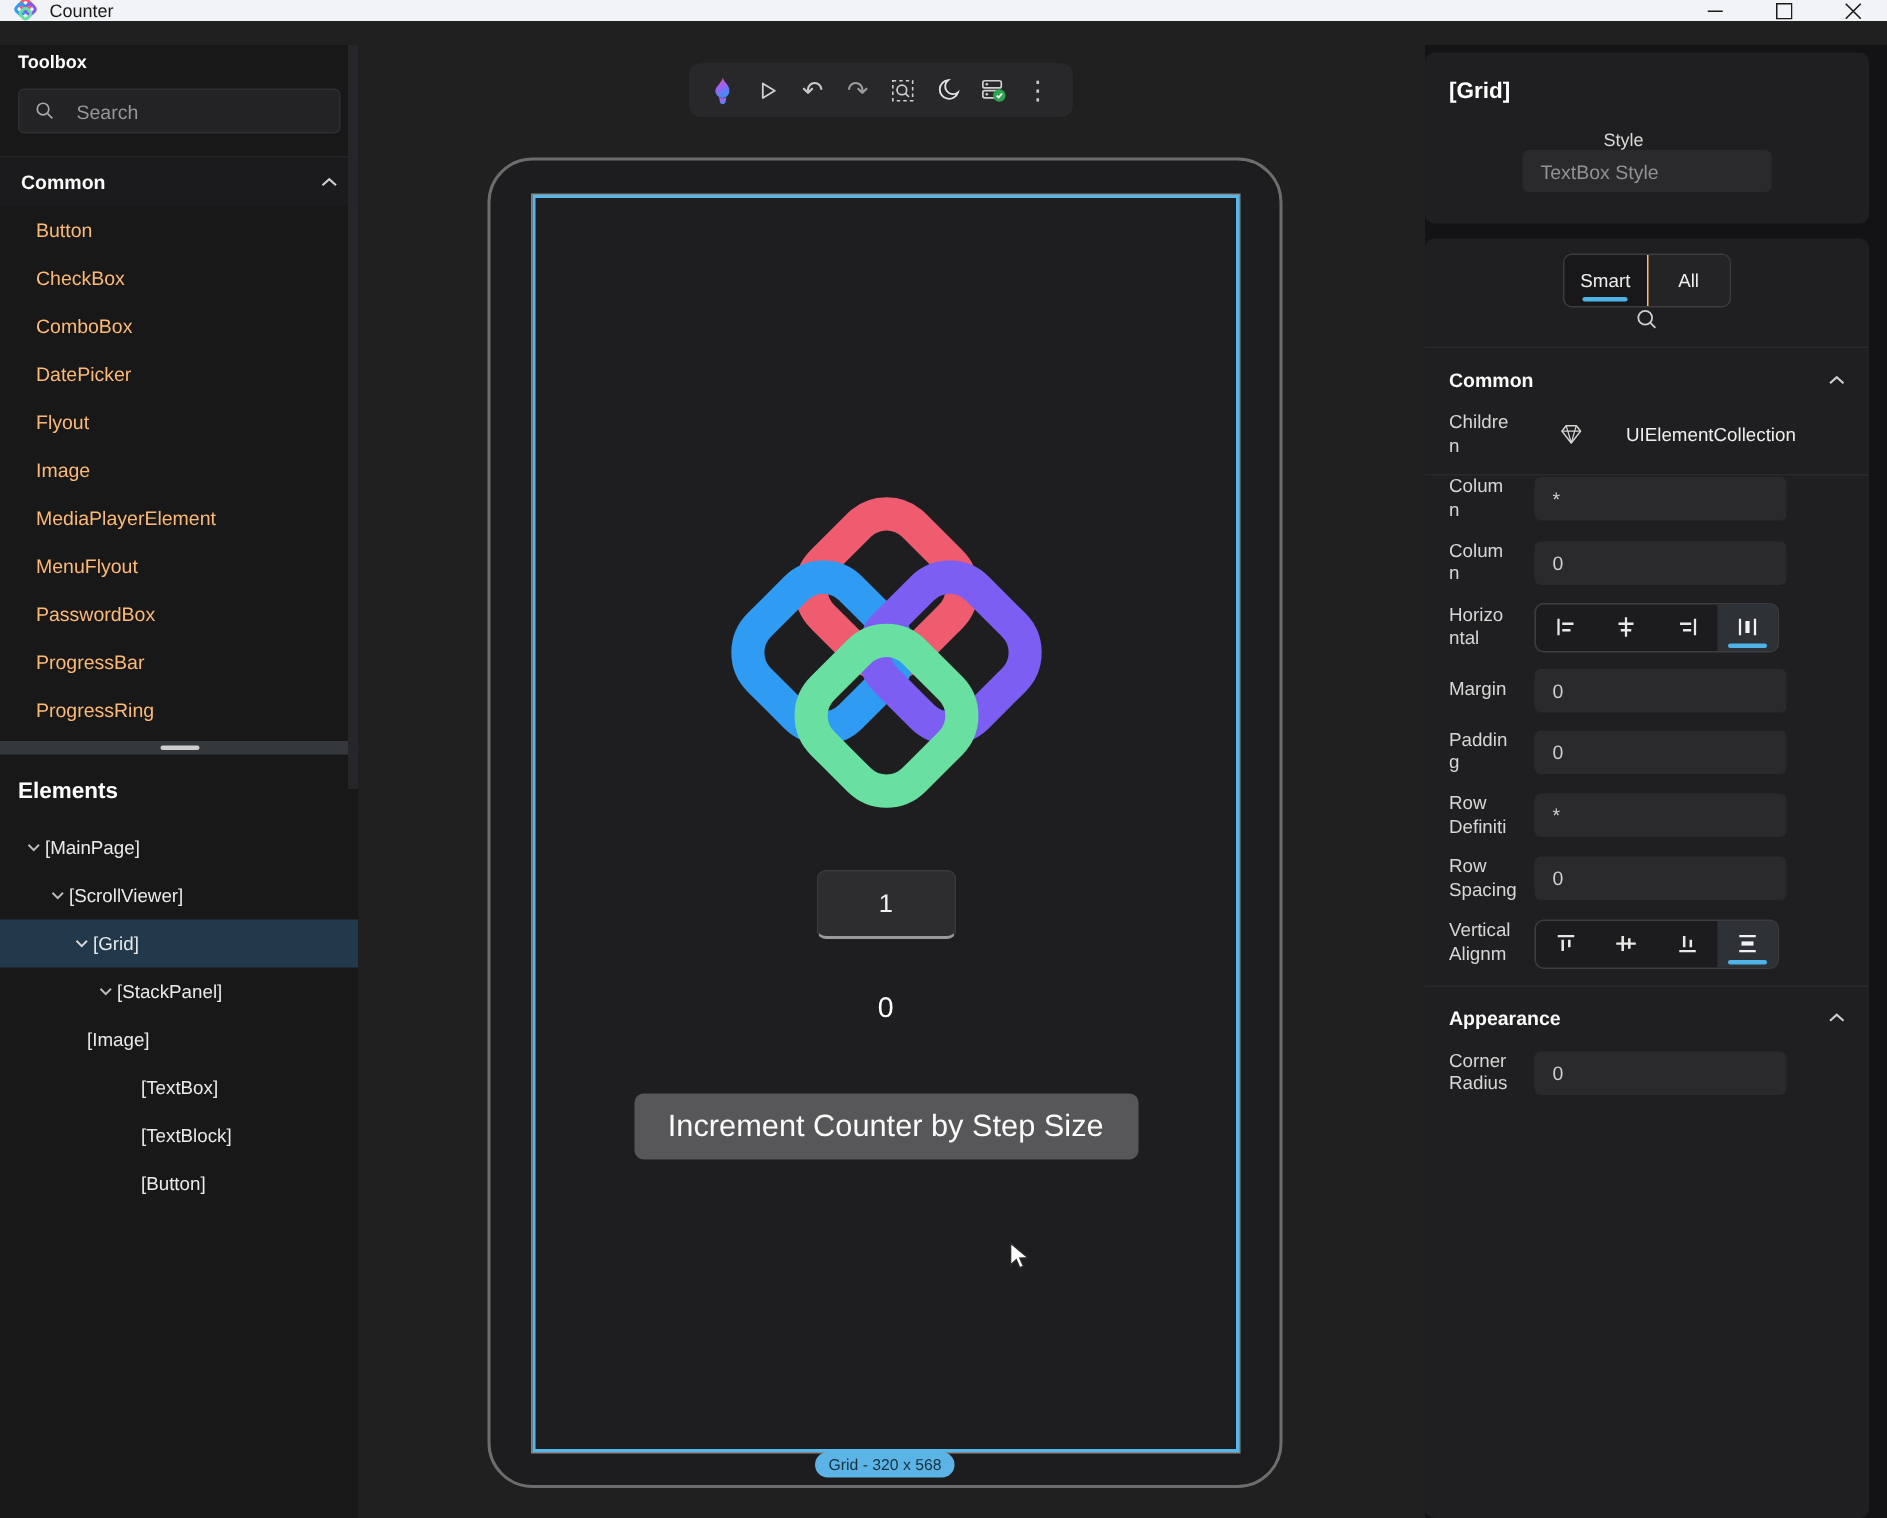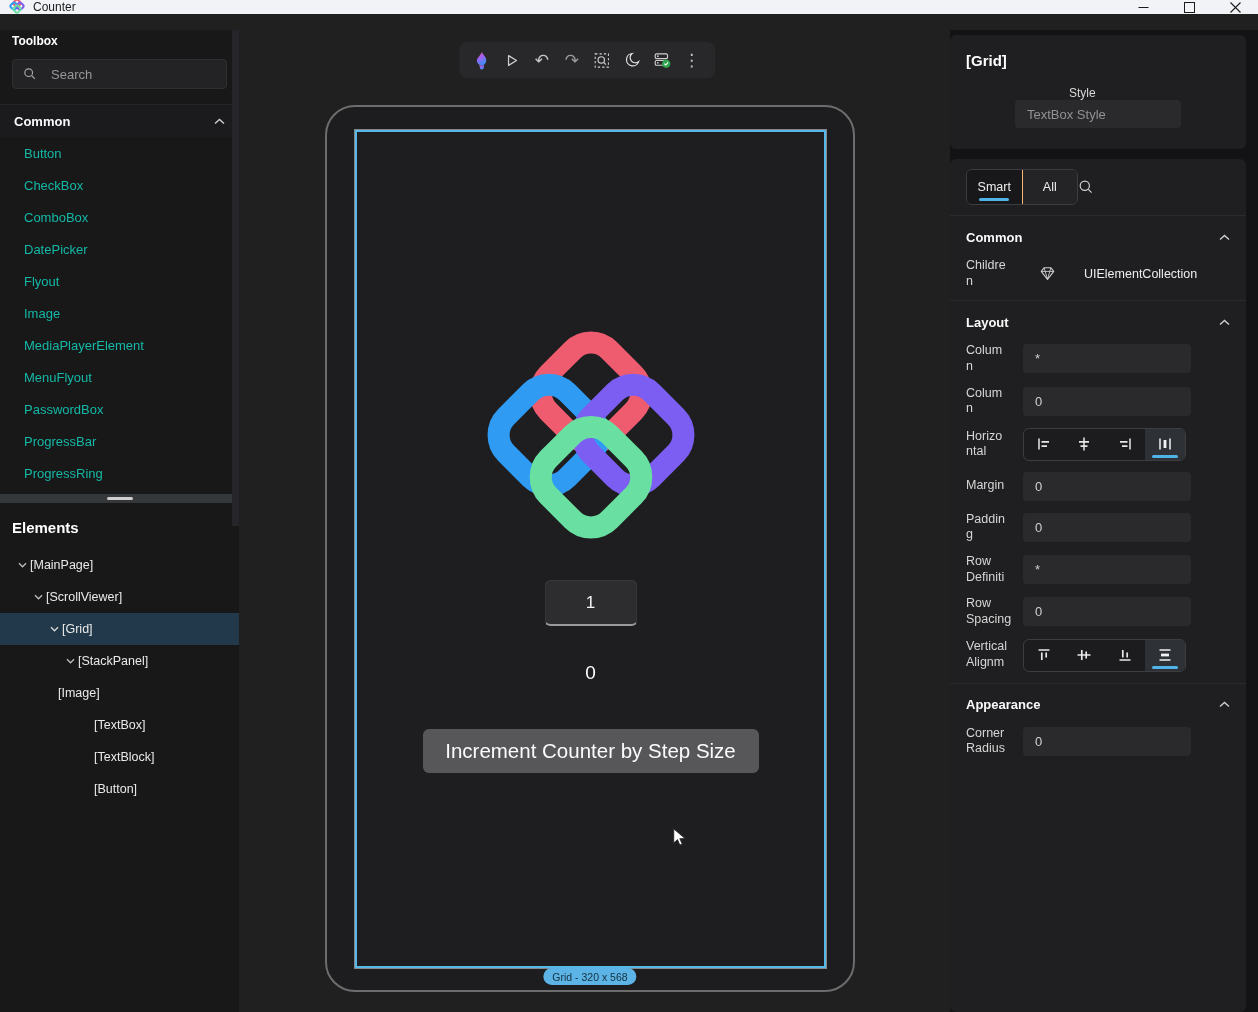--- a/index.html
+++ b/index.html
@@ -12,21 +12,21 @@
   .win-controls { margin-left:auto; display:flex; height:100%; }
   .win-btn { width:46px; height:100%; display:flex; align-items:center; justify-content:center; }
 
   
   .sidebar { position:absolute; top:30px; left:0; width:239px; bottom:0; background:#181819; color:#ddd; overflow:hidden; }
   .sidebar-scroll-strip { position:absolute; top:0; right:0; width:7px; height:496px; background:#26262a; }
   .tb-heading { padding:4px 12px 11px; font-size:12px; font-weight:700; color:#fff; }
   .searchbox { margin:0 12px; height:30px; border-radius:4px; background:#232326; border:1px solid #2f2f32; display:flex; align-items:center; gap:14px; padding:0 10px; }
   .searchbox .ph { font-size:13px; color:#979797; }
   .common-header { margin-top:15px; height:33px; display:flex; align-items:center; justify-content:space-between; padding:0 14px; border-top:1px solid #242427; background:#1b1b1d; font-size:13px; font-weight:700; color:#fafafa; }
-  .tb-item { height:32px; display:flex; align-items:center; padding-left:24px; font-size:13px; color:#14b8a6; cursor:default; }
+  .tb-item { height:32px; display:flex; align-items:center; padding-left:24px; font-size:13px; color:#fdba74; cursor:default; }
   .splitter { height:9px; background:#35383b; display:flex; align-items:center; justify-content:center; margin-top:5px; }
   .splitter .handle { width:26px; height:3px; border-radius:2px; background:#cfcfcf; }
   .el-heading { padding:16px 12px 13px; font-size:15px; font-weight:700; color:#fff; }
   .tree-row { height:32px; display:flex; align-items:center; font-size:12.5px; color:#eaeaea; }
   .tree-row.selected { background:#21394a; }
   .tree-chevron { width:16px; display:flex; justify-content:center; align-items:center; }
 
   
   .canvas { position:absolute; top:30px; left:239px; width:711px; bottom:0; background:#202021; overflow:hidden; }
   .float-toolbar { position:absolute; top:12px; left:50%; transform:translateX(-53%); height:36px; background:#28282b; border-radius:8px; display:flex; align-items:center; padding:0 8px; }
@@ -45,21 +45,21 @@
   
   .inspector { position:absolute; top:30px; right:0; width:308px; bottom:0; background:#131315; padding:5px 12px 0 0; display:flex; flex-direction:column; }
   .card { background:#1f1f21; border-radius:6px; }
   .card1 { padding:17px 16px 21px; margin-bottom:10px; }
   .insp-title { font-size:15px; font-weight:700; color:#ffffff; }
   .style-row { margin-top:17px; display:flex; align-items:center;flex-direction:column; }
   .style-row .lbl { font-size:12px; color:#d8d8d8; width:58px; }
   .input { height:28px; background:#2a2a2d; border-radius:4px; display:flex; align-items:center; padding:0 12px; font-size:13px; color:#d0d0d0; }
   .style-input { width:166px; color:#929292; }
   .card2 { flex:1; overflow:hidden; padding-bottom:16px; }
-  .tabs-row { display:flex; align-items:center; padding:10px 16px 10px 16px; border-bottom:1px solid #2a2a2d; }
+  .tabs-row { display:flex; align-items:center; justify-content:space-between; padding:10px 16px 10px 16px; border-bottom:1px solid #2a2a2d;flex-direction:column; }
   .tab-group { display:flex; width:112px; height:36px; border:1px solid #3d3d41; border-radius:6px; overflow:hidden; }
   .tab { flex:1; display:flex; align-items:center; justify-content:center; font-size:12.5px; color:#ededed; position:relative; cursor:default; }
   .tab.active { background:#18181a; }
   .tab.active::after { content:""; position:absolute; bottom:3px; left:50%; transform:translateX(-50%); width:30px; height:3px; border-radius:2px; background:#4fb3e8; }
   .tab.inactive { background:#242427; border-left:1px solid #fdba74; }
   .section-hdr { display:flex; align-items:center; justify-content:space-between; padding:0 16px; height:42px; font-size:13px; font-weight:700; color:#fafafa; }
   .prop-row { display:flex; align-items:center; padding:0 16px; margin-bottom:11px; }
   .prop-label { width:57px; font-size:12.5px; color:#d6d6d6; white-space:pre-line; line-height:1.25; }
   .prop-input { width:168px; height:29px; }
   .children-value { display:flex; align-items:center; gap:28px; font-size:12.5px; color:#ededed; padding-left:16px; }
@@ -305,26 +305,20 @@
         <div class="children-value">
           <svg width="17" height="17" viewBox="0 0 18 18">
             <path d="M5.4 3 L12.6 3 L15.6 6.8 L9 15.2 L2.4 6.8 Z" fill="none" stroke="#d2d2d2" stroke-width="1.1" stroke-linejoin="round"></path>
             <path d="M2.4 6.8 L15.6 6.8 M5.4 3 L6.6 6.8 L9 15.2 M12.6 3 L11.4 6.8 L9 15.2" fill="none" stroke="#d2d2d2" stroke-width="0.9" stroke-linejoin="round"></path>
           </svg>
           <span>UIElementCollection</span>
         </div>
       </div>
       <div class="sect-divider"></div>
 
-      <div class="section-hdr">
-        <span>Layout</span>
-        <svg width="11" height="7" viewBox="0 0 11 7">
-            <polyline points="1,5.5 5.5,1.5 10,5.5" fill="none" stroke="#cfcfcf" stroke-width="1.4"></polyline>
-          </svg>
-      </div>
 
       <div class="prop-row">
         <span class="prop-label">Colum
 n</span>
         <div class="input prop-input">*</div>
       </div>
       <div class="prop-row">
         <span class="prop-label">Colum
 n</span>
         <div class="input prop-input">0</div>

